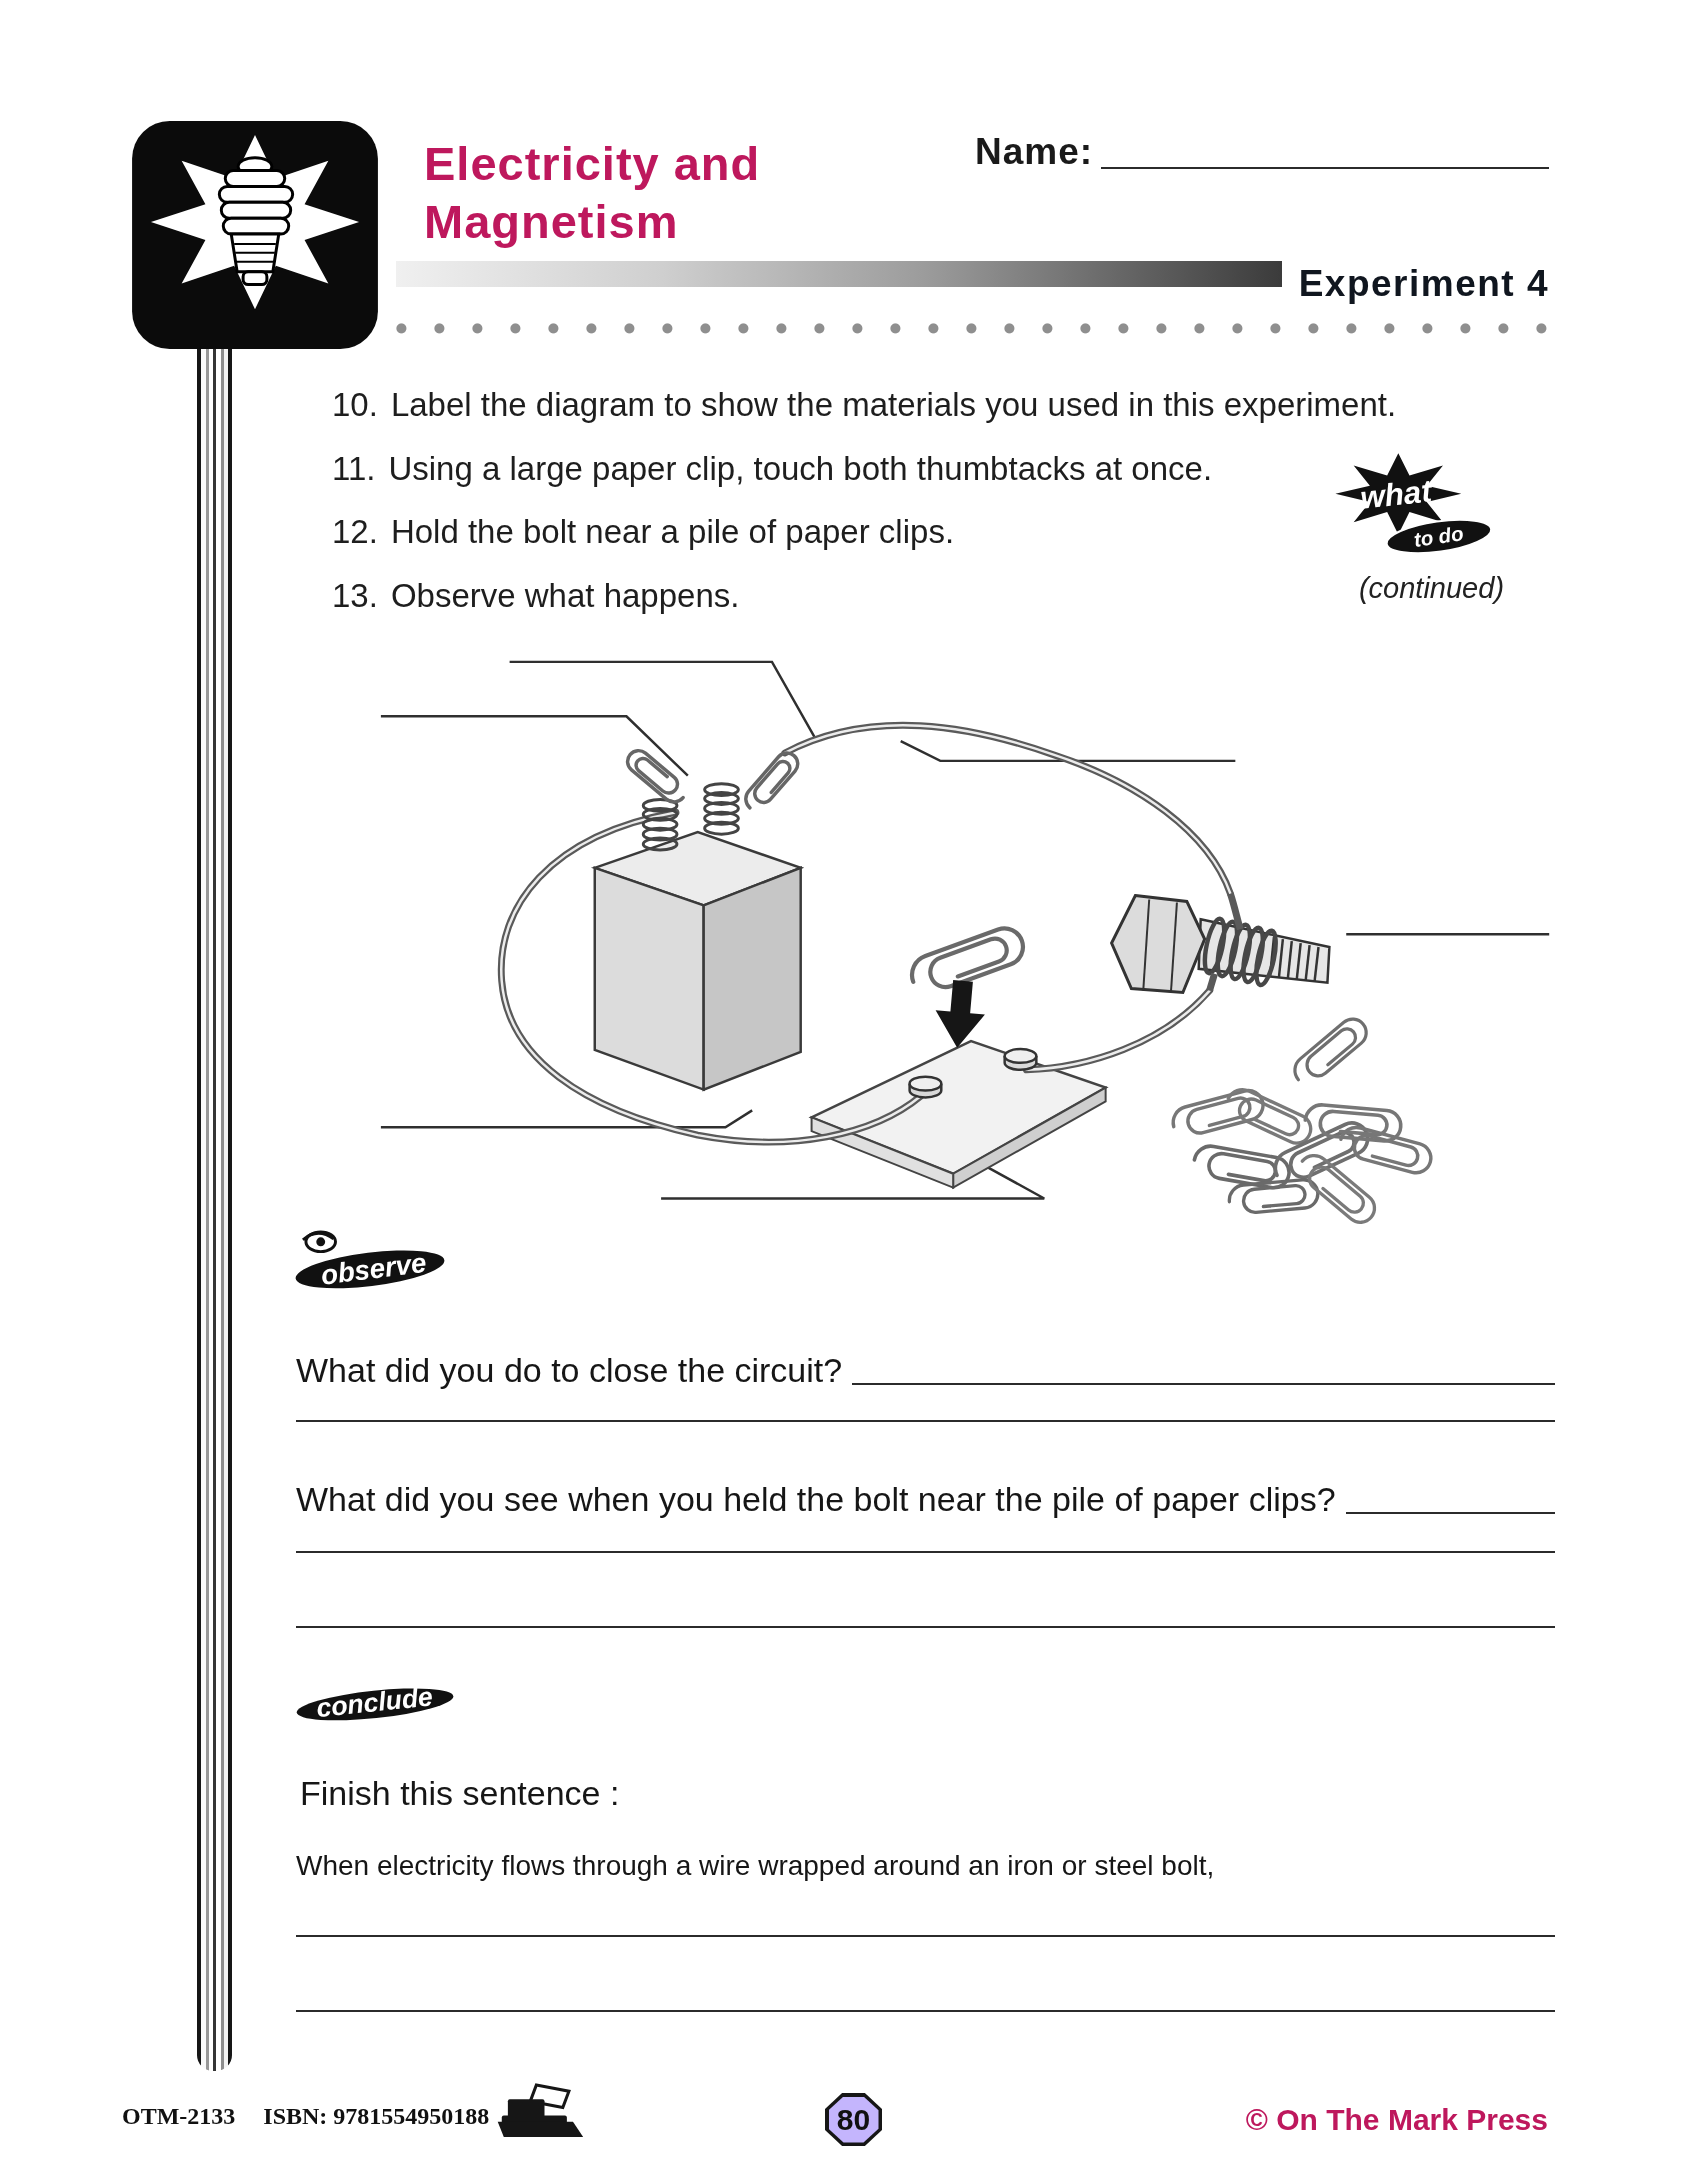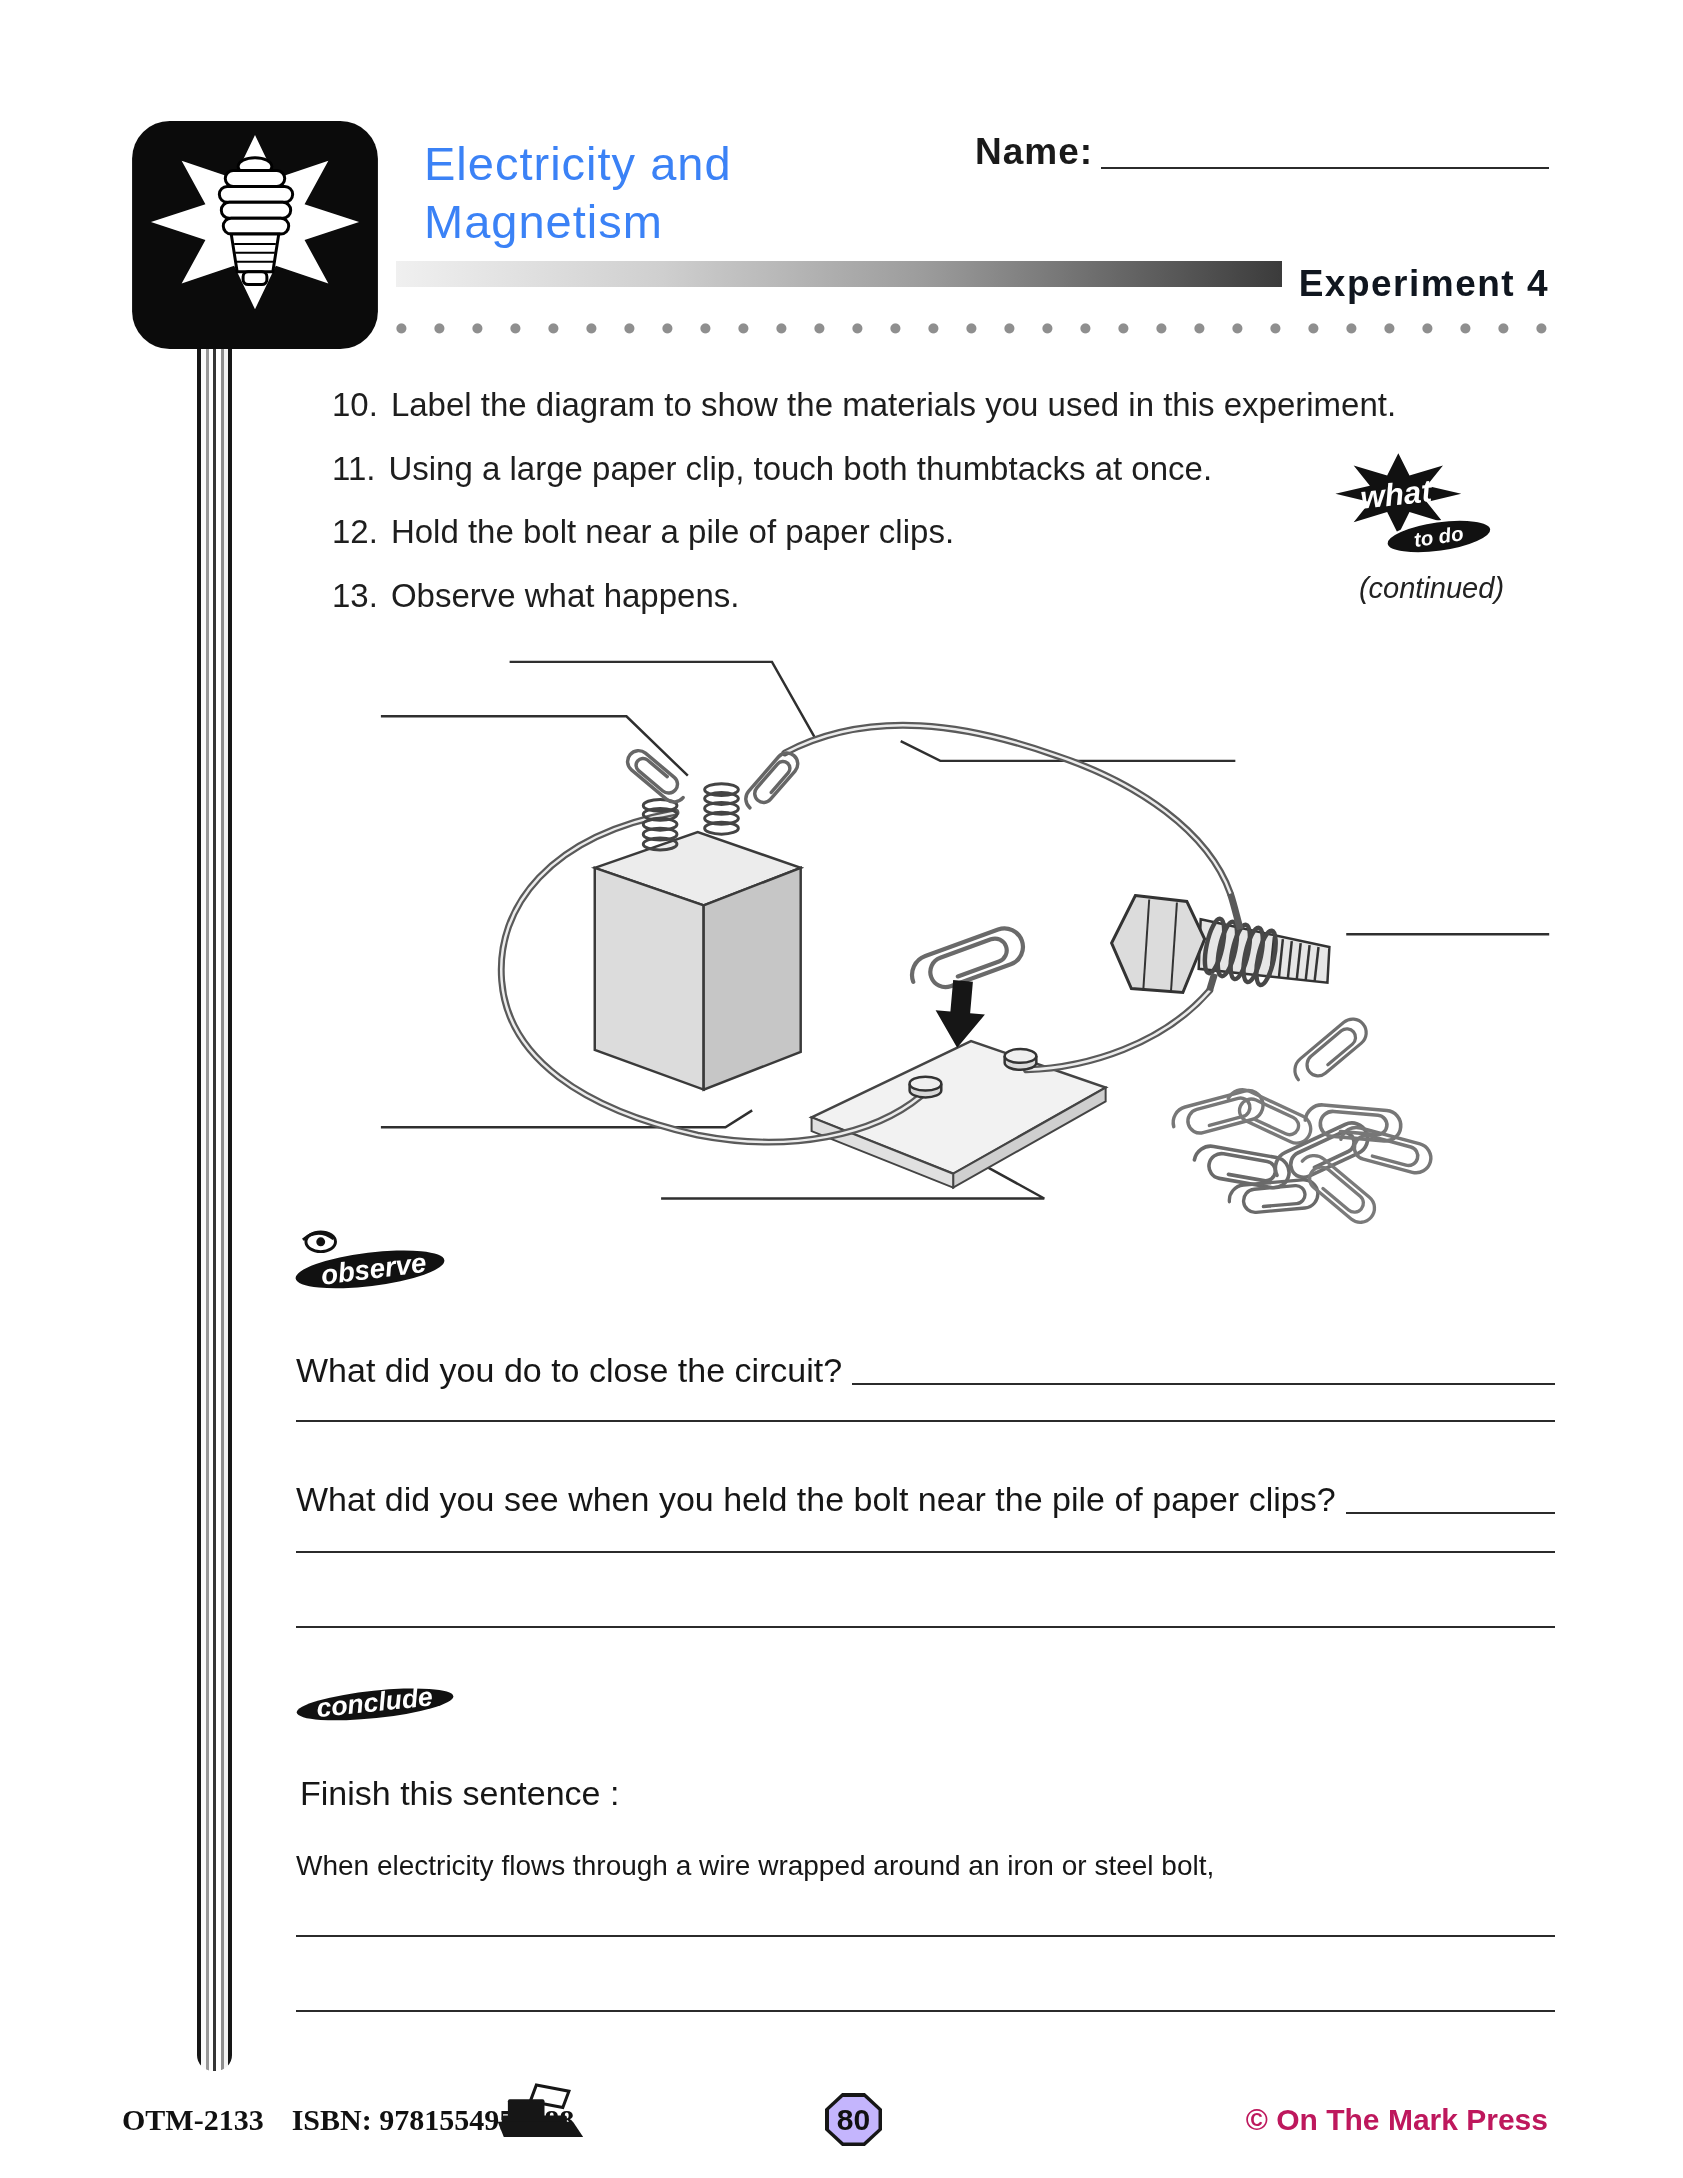--- a/index.html
+++ b/index.html
@@ -6,22 +6,22 @@
   .page{position:relative;width:1683px;height:2178px;background:#fff;overflow:hidden;
         font-family:"Liberation Sans",sans-serif;color:#1a1a1a;}
 
   .pole{position:absolute;left:197px;top:317px;width:35px;height:1754px;
         background:linear-gradient(90deg,#161616 0 4px,#fafafa 4px 9px,#989898 9px 12px,
         #fdfdfd 12px 16px,#343434 16px 19px,#ffffff 19px 24px,#8e8e8e 24px 27px,
         #f4f4f4 27px 31px,#161616 31px 35px);border-radius:0 0 16px 16px;}
 
   .logo{position:absolute;left:132px;top:121px;}
 
-  .title{position:absolute;left:424px;top:135px;font-size:47px;font-weight:normal;
-         line-height:1.24;letter-spacing:1px;color:#3b82f6;}
+  .title{position:absolute;left:424px;top:135px;font-size:47px;font-weight:bold;
+         line-height:1.24;letter-spacing:1px;color:#be185d;}
 
   .name-row{position:absolute;left:975px;top:131px;width:574px;display:flex;
             font-size:37px;font-weight:bold;letter-spacing:1px;}
   .name-row .fill{flex:1;height:0;border-bottom:2.5px solid #2b2b2b;align-self:flex-end;
             margin:0 0 4px 8px;}
 
   .gbar{position:absolute;left:396px;top:261px;width:886px;height:26px;
         background:linear-gradient(90deg,#f0f0f0,#cfcfcf 30%,#9b9b9b 60%,#3b3b3b 100%);}
   .exp{position:absolute;left:1282px;top:263px;width:267px;text-align:right;
        font-size:37px;font-weight:bold;color:#10161f;letter-spacing:1.5px;}
@@ -49,21 +49,21 @@
               margin:0 0 5px 10px;}
   .q1{top:1323px;}
   .q2{top:1452px;}
 
   .rule{position:absolute;left:296px;width:1259px;height:0;border-bottom:2.5px solid #2b2b2b;}
 
   .finish{position:absolute;left:300px;top:1774px;font-size:34px;color:#161616;}
   .sentence{position:absolute;left:296px;top:1850px;font-size:28px;color:#161616;}
 
   .footer-left{position:absolute;left:122px;top:2103px;display:flex;gap:28px;
-               font-family:"Liberation Serif",serif;font-weight:bold;font-size:30px;color:#111;}
+               font-family:"Liberation Serif",serif;font-weight:bold;font-size:24px;color:#111;}
   .printer{position:absolute;left:493px;top:2081px;}
   .pagebadge{position:absolute;left:825px;top:2093px;width:57px;height:53px;}
   .octo-outer{position:absolute;inset:0;background:#161616;
      clip-path:polygon(30% 0,70% 0,100% 30%,100% 70%,70% 100%,30% 100%,0 70%,0 30%);}
   .octo-inner{position:absolute;inset:3.5px;background:#c4b5fd;display:flex;align-items:center;
      justify-content:center;font-size:30px;font-weight:bold;color:#111;
      clip-path:polygon(30% 0,70% 0,100% 30%,100% 70%,70% 100%,30% 100%,0 70%,0 30%);}
   .copyright{position:absolute;left:1152px;top:2103px;width:396px;text-align:right;
              font-family:Liberation Sans, sans-serif;font-weight:bold;font-size:30px;color:#be185d;}
 </style>

